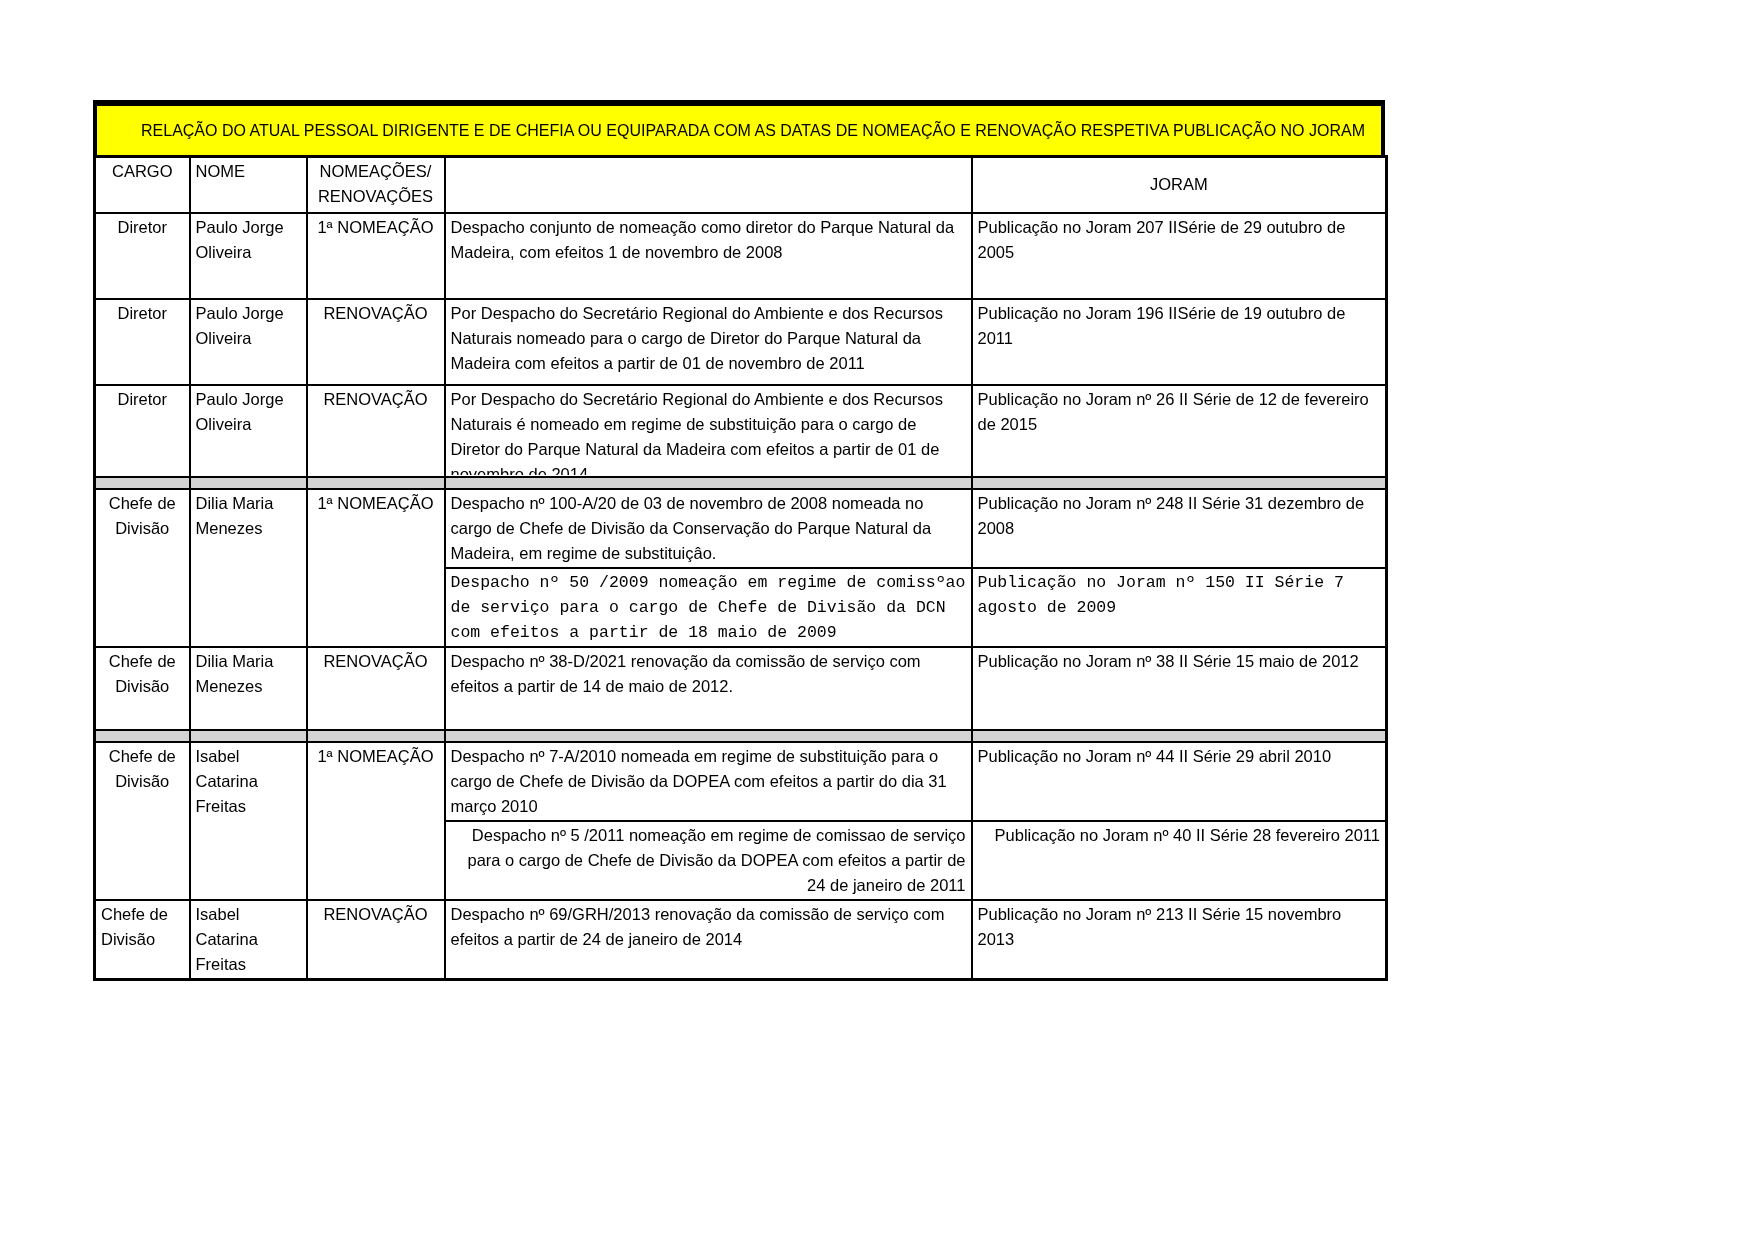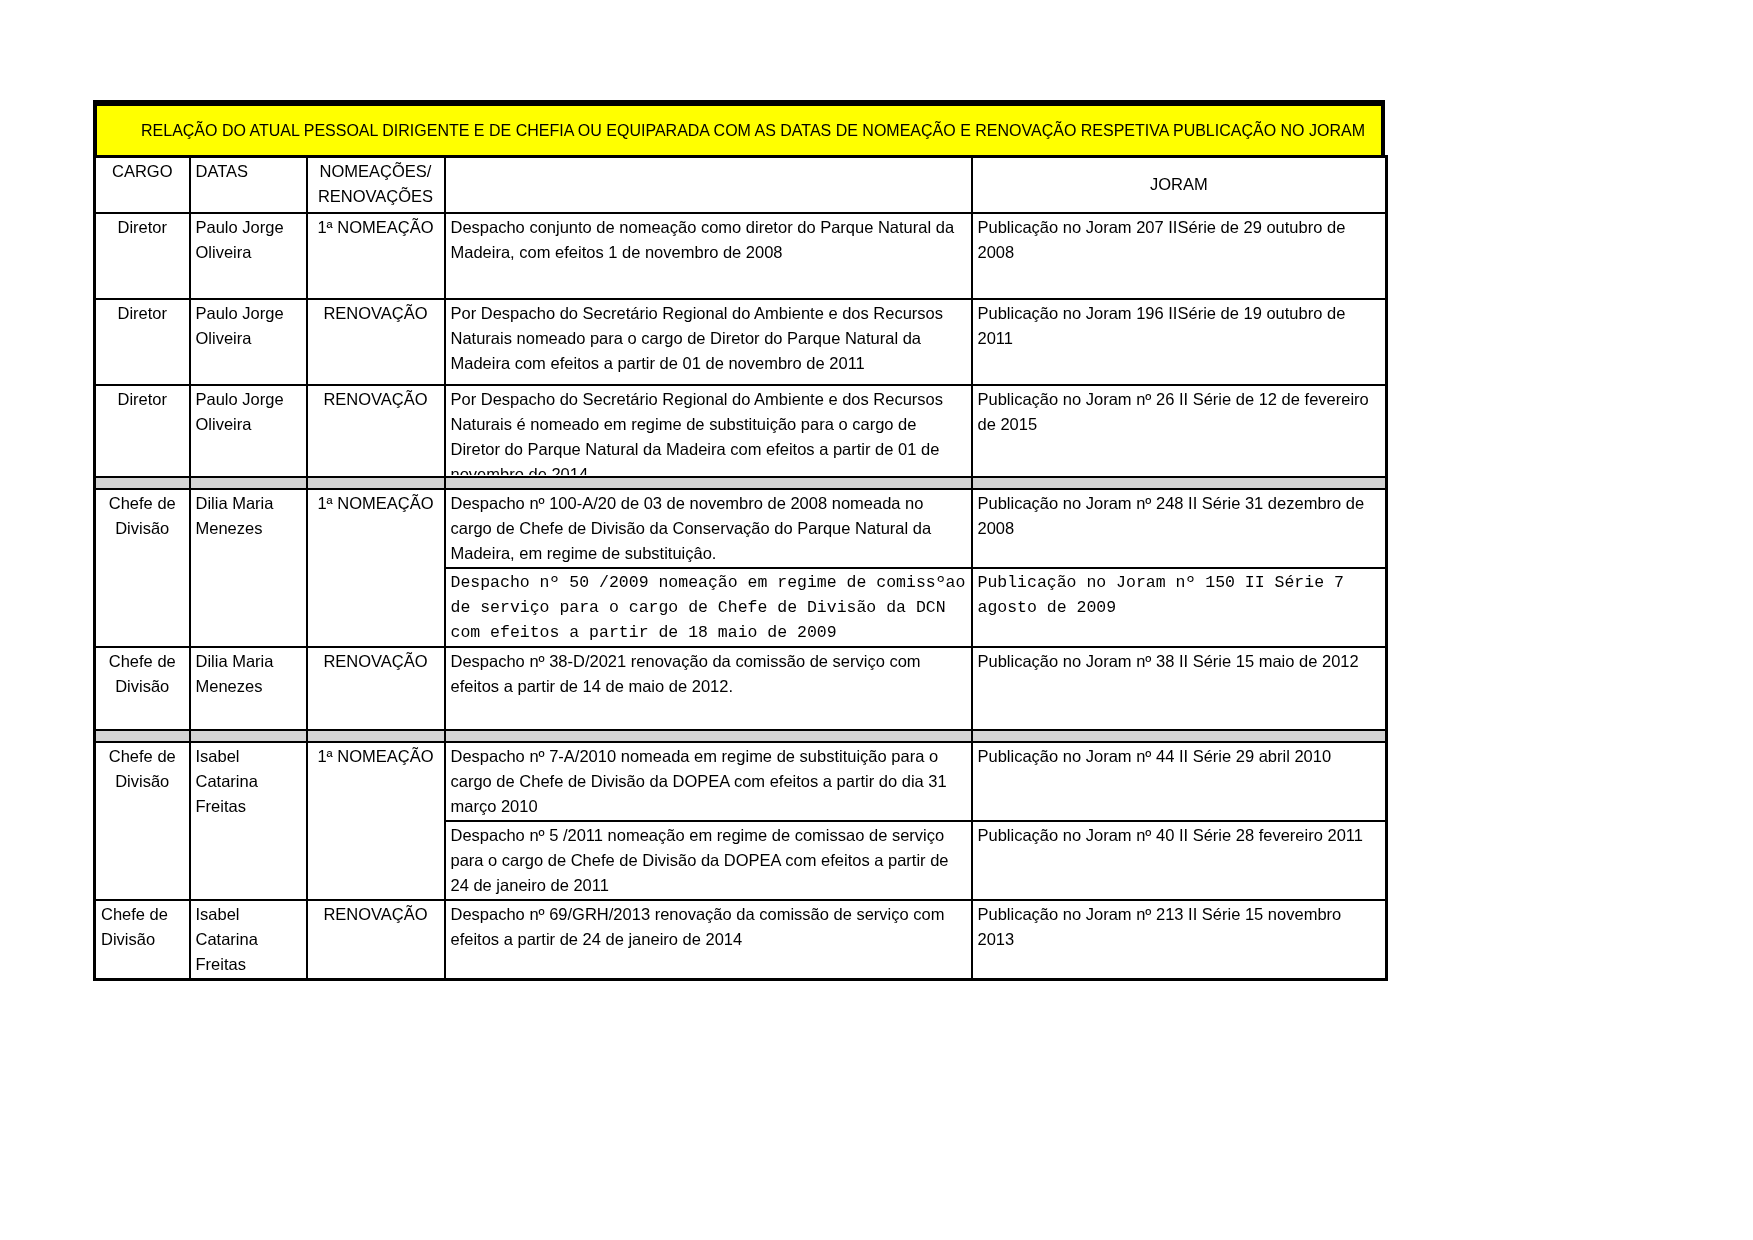--- a/index.html
+++ b/index.html
@@ -62,21 +62,21 @@
   tr.hdr  { height: 56px; margin-top: 8px; }
   tr.r1   { height: 86px; }
   tr.r2   { height: 86px; }
   tr.r3   { height: 88px; }
   tr.sep-row { height: 12px; }
   tr.sep-row td { background: #d4d4d4; padding: 0; }
   tr.g1a  { height: 76px; }
   tr.g1b  { height: 76px; font-family: Liberation Mono, monospace; }
   tr.g1r  { height: 83px; }
   tr.g2a  { height: 76px; }
-  tr.g2b  { height: 76px; }
+  tr.g2b  { height: 76px; text-align: right; }
   tr.g2r  { height: 79px; }
   .clip {
     max-height: 88px;
     overflow: hidden;
   }
 </style>
 </head>
 <body>
 
 <div class="page">
@@ -90,32 +90,32 @@
       <col style="width:95px">
       <col style="width:117px">
       <col style="width:138px">
       <col style="width:527px">
       <col style="width:415px">
     </colgroup>
 
     <tbody>
         <tr class="hdr">
       <td class="center">CARGO</td>
-      <td>DATAS</td>
+      <td>NOME</td>
       <td class="center">NOMEAÇÕES/ RENOVAÇÕES</td>
       <td></td>
       <td class="center vmid">JORAM</td>
     </tr>
 
     <tr class="r1">
       <td class="center">Diretor</td>
       <td>Paulo Jorge Oliveira</td>
       <td class="center">1ª NOMEAÇÃO</td>
       <td>Despacho conjunto de nomeação como diretor do Parque Natural da Madeira, com efeitos 1 de novembro de 2008</td>
-      <td>Publicação no Joram 207 IISérie de 29 outubro de 2008</td>
+      <td>Publicação no Joram 207 IISérie de 29 outubro de 2005</td>
     </tr>
 
     <tr class="r2">
       <td class="center">Diretor</td>
       <td>Paulo Jorge Oliveira</td>
       <td class="center">RENOVAÇÃO</td>
       <td>Por Despacho do Secretário Regional do Ambiente e dos Recursos Naturais nomeado para o cargo de Diretor do Parque Natural da Madeira com efeitos a partir de 01 de novembro de 2011</td>
       <td>Publicação no Joram 196 IISérie de 19 outubro de 2011</td>
     </tr>
 

